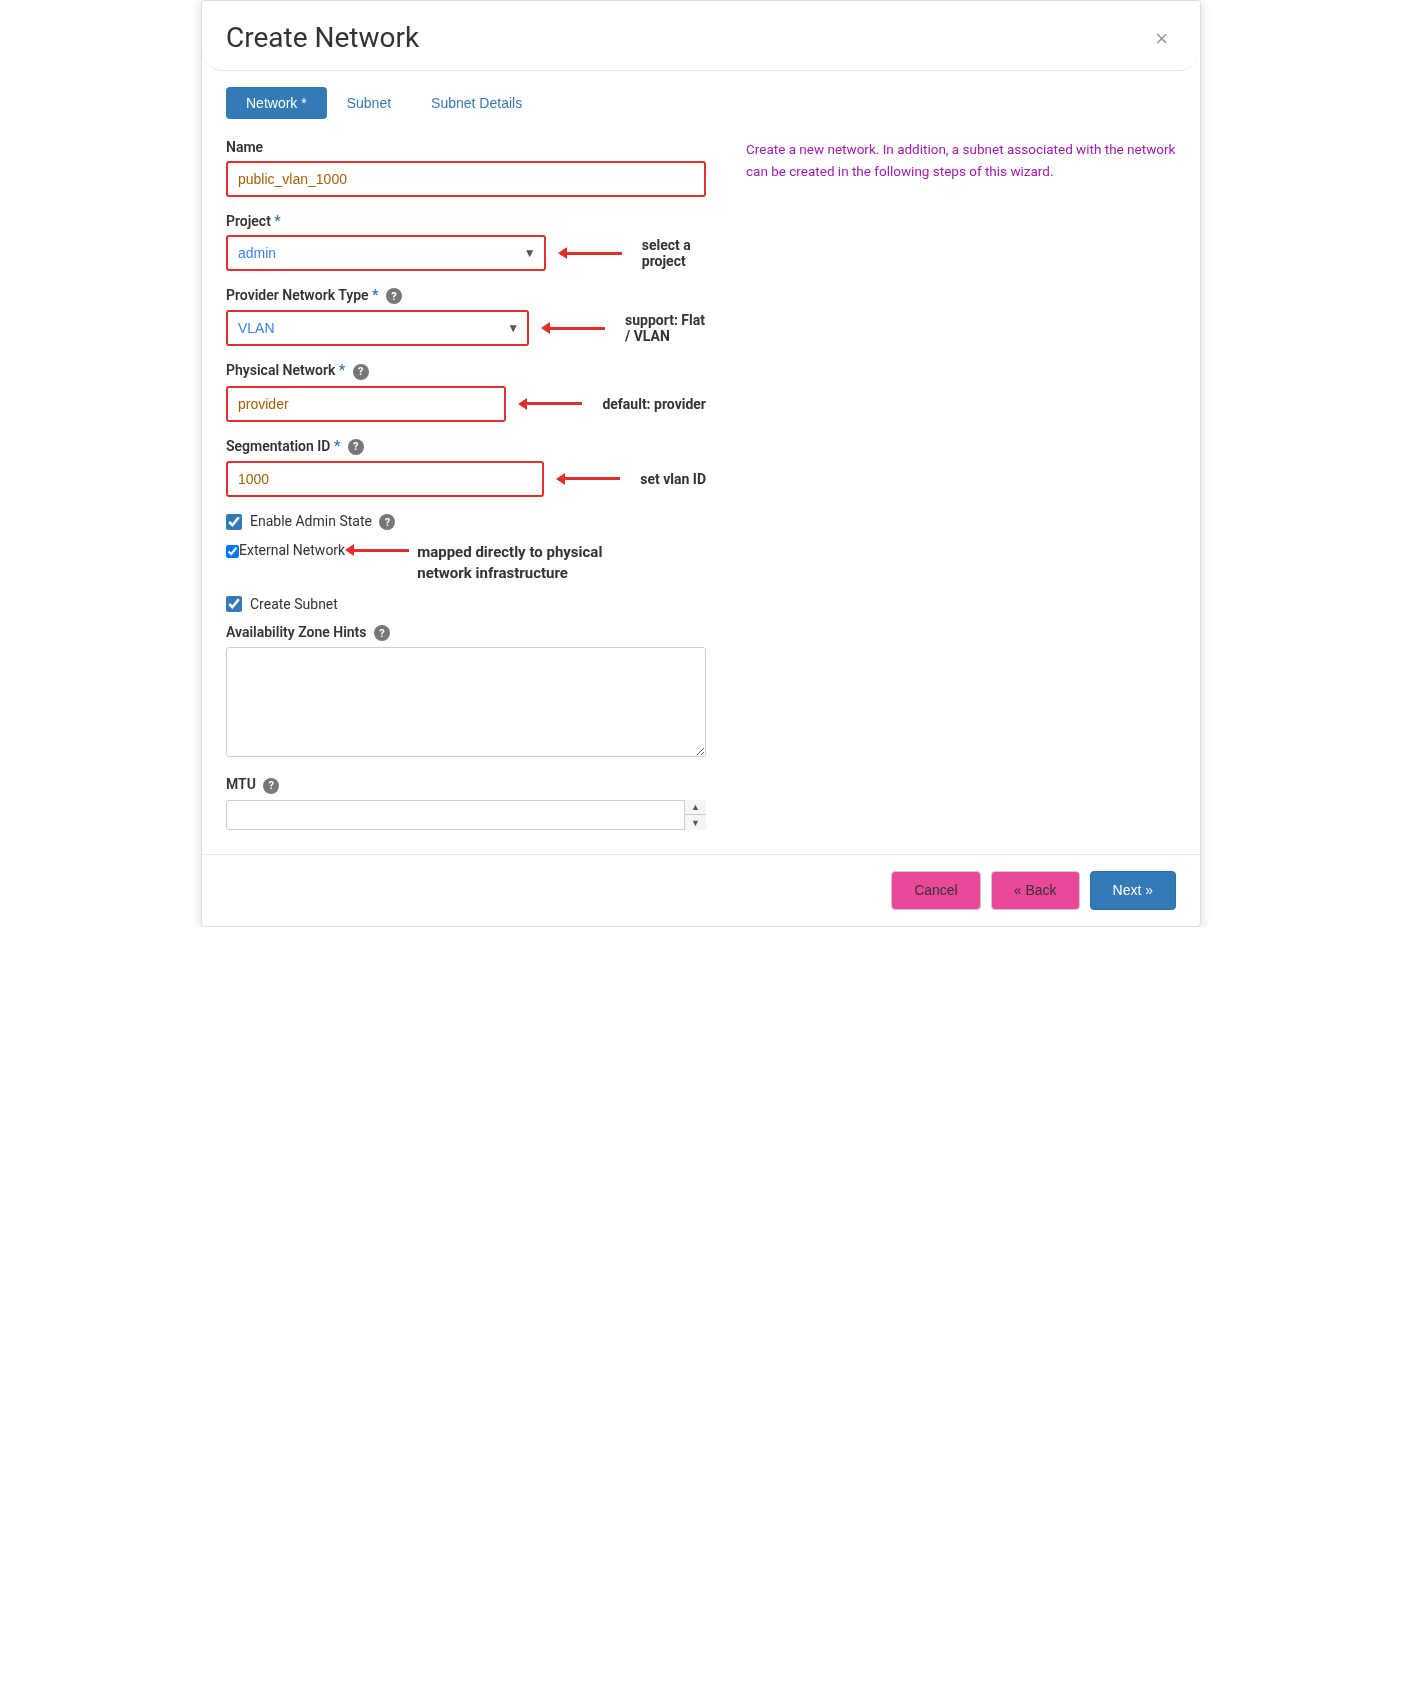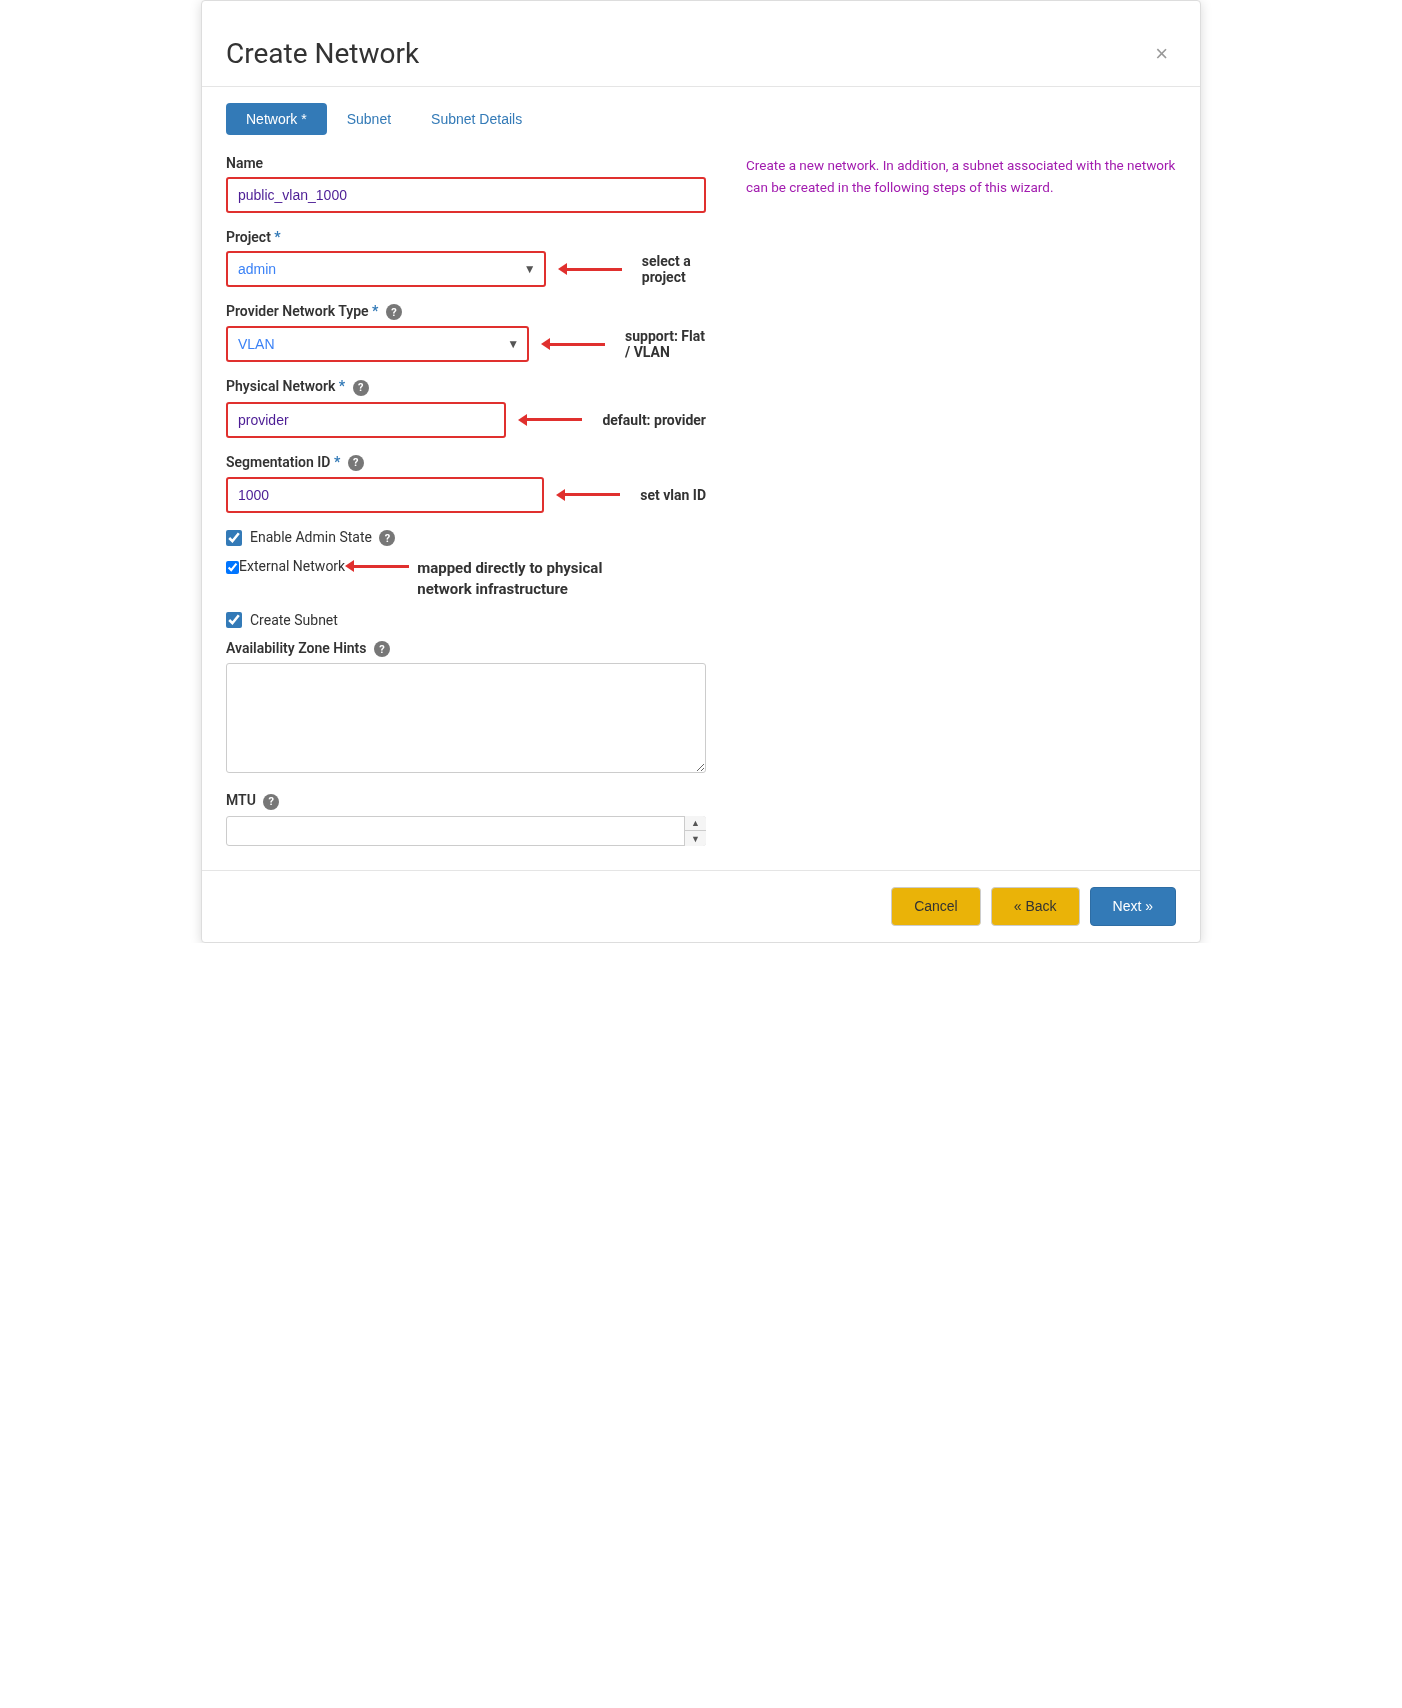--- a/index.html
+++ b/index.html
@@ -13,23 +13,24 @@
       width: 1000px;
       margin: 0 auto;
       background: #fff;
       border: 1px solid #ddd;
       border-radius: 4px;
       box-shadow: 0 2px 12px rgba(0,0,0,0.15);
     }
     .dialog-header {
       display: flex;
       justify-content: space-between;
-      align-items: center;
-      padding: 36px 24px 16px 24px;
+      align-items: flex-end;
+      padding: 20px 24px 16px 24px;
       border-bottom: 1px solid #e5e5e5;
+      border-radius: 21px;
     }
     .dialog-title {
       font-size: 28px;
       font-weight: 400;
       color: #333;
     }
     .close-btn {
       background: none;
       border: none;
       font-size: 22px;
@@ -105,21 +106,21 @@
       cursor: pointer;
       margin-left: 4px;
       vertical-align: middle;
     }
     .form-control {
       width: 100%;
       padding: 8px 10px;
       border: 2px solid #e0302e;
       border-radius: 3px;
       font-size: 14px;
-      color: #4c1d95;
+      color: #a16207;
       background: #fff;
       outline: none;
     }
     .select-wrapper {
       position: relative;
       width: 100%;
     }
     .select-wrapper select {
       width: 100%;
       padding: 8px 32px 8px 10px;
@@ -242,21 +243,21 @@
     .btn {
       padding: 8px 22px;
       border-radius: 4px;
       font-size: 14px;
       cursor: pointer;
       font-weight: 400;
       border: 1px solid;
       line-height: 1.5;
     }
     .btn-default {
-      background: #eab308;
+      background: #ec4899;
       color: #333;
       border-color: #ccc;
     }
     .btn-primary {
       background: #337ab7;
       color: #ffffff;
       border-color: #2e6da4;
     }
     .inline-arrow {
       display: inline-flex;

